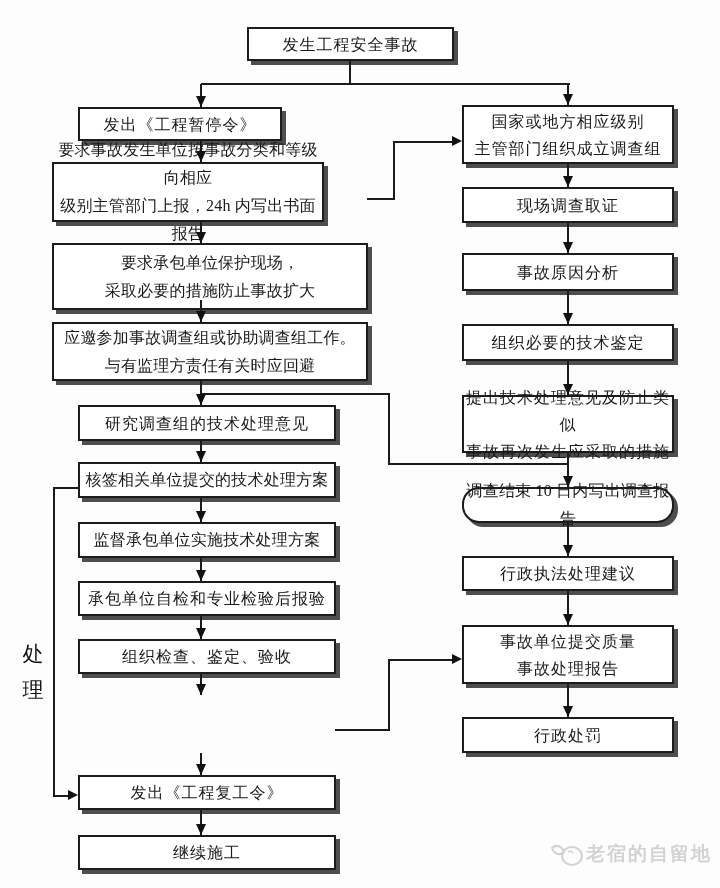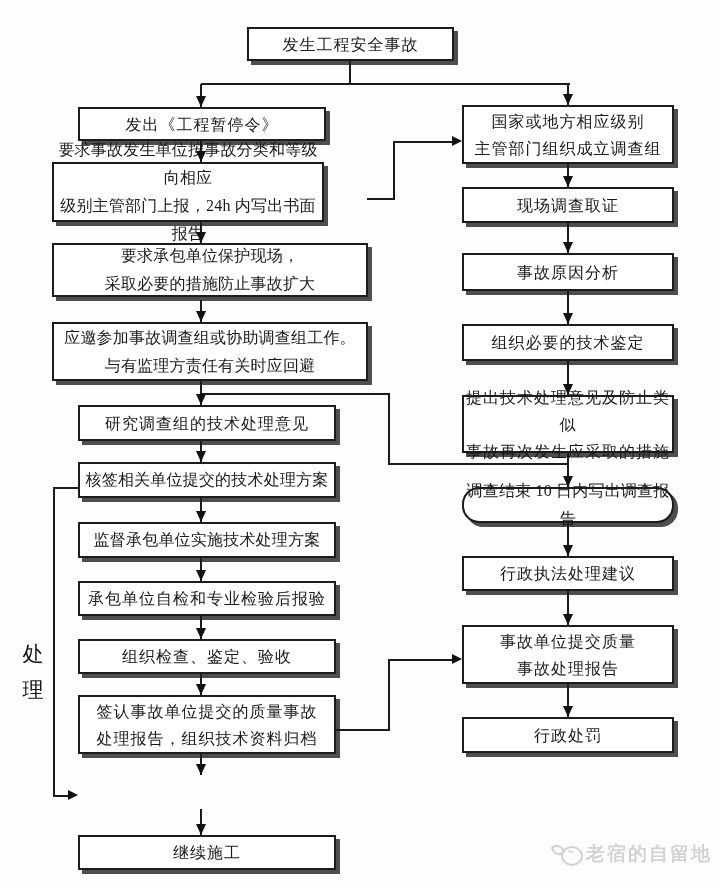--- a/index.html
+++ b/index.html
@@ -20,34 +20,33 @@
   .watermark{position:absolute;left:548px;top:840px;display:flex;align-items:center;gap:0;
       color:#d2d2d2;font-weight:bold;font-size:19px;letter-spacing:2px;
       text-shadow:1px 1px 0 #ffffff;font-family:Liberation Mono, monospace;}
 </style>
 </head>
 <body>
 
 <div class="canvas">
 
   <div class="node" style="left:247px;top:27px;width:207px;height:34px;">发生工程安全事故</div>
-  <div class="node" style="left:78px;top:107px;width:248px;height:34px;">发出《工程暂停令》</div>
+  <div class="node" style="left:78px;top:107px;width:204px;height:34px;">发出《工程暂停令》</div>
   <div class="node tight" style="left:52px;top:162px;width:272px;height:60px;">要求事故发生单位按事故分类和等级向相应
 级别主管部门上报，24h 内写出书面报告</div>
-  <div class="node tight" style="left:52px;top:243px;width:316px;height:54px;">要求承包单位保护现场，
+  <div class="node tight" style="left:52px;top:243px;width:316px;height:67px;">要求承包单位保护现场，
 采取必要的措施防止事故扩大</div>
   <div class="node tight" style="left:52px;top:322px;width:316px;height:59px;">应邀参加事故调查组或协助调查组工作。
 与有监理方责任有关时应回避</div>
   <div class="node" style="left:78px;top:405px;width:258px;height:36px;">研究调查组的技术处理意见</div>
   <div class="node tight" style="left:78px;top:522px;width:258px;height:36px;">监督承包单位实施技术处理方案</div>
   <div class="node tight" style="left:78px;top:462px;width:258px;height:36px;">核签相关单位提交的技术处理方案</div>
   <div class="node" style="left:78px;top:581px;width:258px;height:35px;text-align:right;">承包单位自检和专业检验后报验</div>
   <div class="node" style="left:78px;top:639px;width:258px;height:35px;">组织检查、鉴定、验收</div>
-  <div class="node" style="left:78px;top:695px;width:258px;height:59px;">签认事故单位提交的质量事故
-处理报告，组织技术资料归档</div>
+  <div class="node" style="left:78px;top:775px;width:258px;height:35px;">发出《工程复工令》</div>
   <div class="node" style="left:78px;top:835px;width:258px;height:35px;">继续施工</div>
 
   <div class="node" style="left:462px;top:105px;width:212px;height:59px;">国家或地方相应级别
 主管部门组织成立调查组</div>
   <div class="node" style="left:462px;top:187px;width:212px;height:36px;">现场调查取证</div>
   <div class="node" style="left:462px;top:324px;width:212px;height:37px;">组织必要的技术鉴定</div>
   <div class="node" style="left:462px;top:253px;width:212px;height:38px;">事故原因分析</div>
   <div class="node" style="left:462px;top:395px;width:212px;height:58px;">提出技术处理意见及防止类似
 事故再次发生应采取的措施</div>
   <div class="node tight" style="left:462px;top:487px;width:212px;height:36px;border-radius:17px;">调查结束 10 日内写出调查报告</div>

